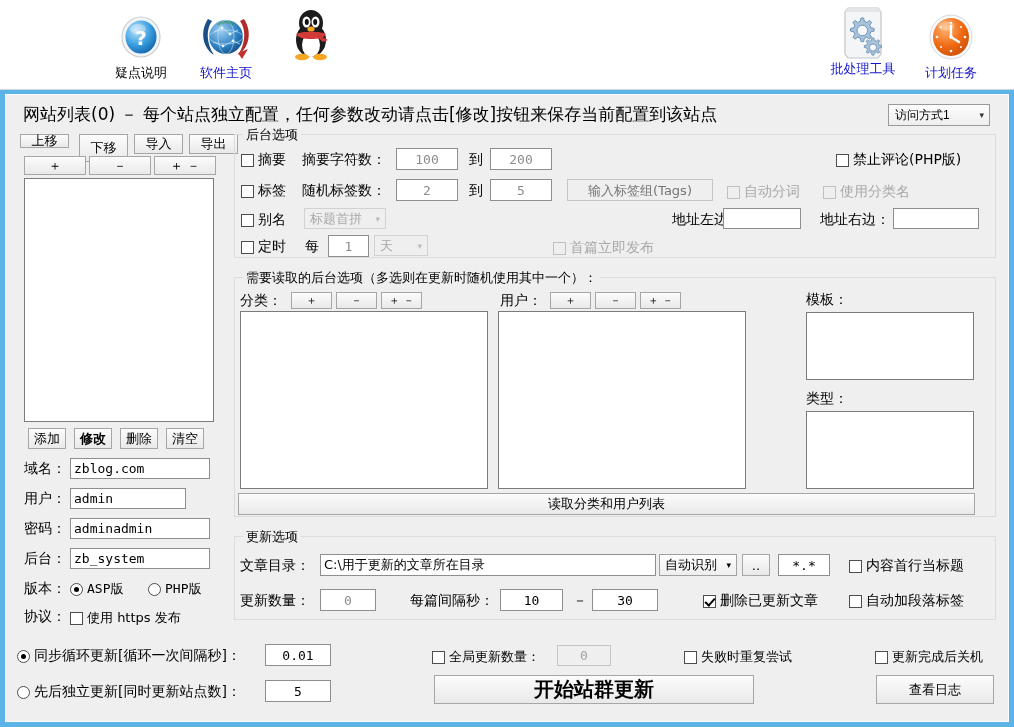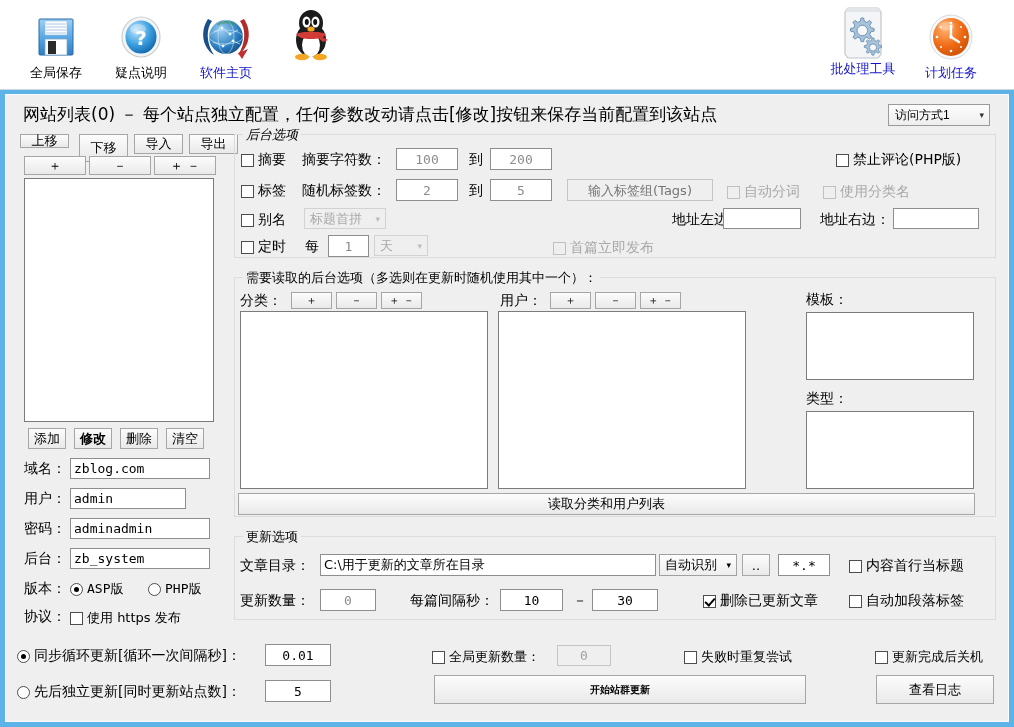--- a/index.html
+++ b/index.html
@@ -193,42 +193,20 @@
   .combo .arw { font-size: 9px; padding-right: 5px; }
   .combo.dis { background:#efefef; border-color:#d2d2d2; color:#a8a8a8; }
   .combo.dis .arw { color:#bdbdbd; }
   .mono { font-family: "DejaVu Sans Mono", "Liberation Mono", monospace; }
 </style>
 </head>
 <body>
 
 <div class="toolbar">
 
-  <div class="tb-item" style="left:13px; top:8px;">
-    <div class="tb-icon">
-      <svg width="44" height="44" viewBox="0 0 44 44">
-        <defs>
-          <linearGradient id="flg" x1="0" y1="0" x2="0" y2="1">
-            <stop offset="0" stop-color="#9fd2f5"></stop>
-              <stop offset="0.5" stop-color="#5ba8e4"></stop>
-              <stop offset="1" stop-color="#2f7cc4"></stop>
-          </linearGradient>
-        </defs>
-        <rect x="5" y="4" width="34" height="36" rx="1" fill="url(#flg)" stroke="#2a6ba8" stroke-width="1"></rect>
-        <rect x="11" y="6" width="22" height="14" fill="#ffffff" stroke="#8fb7d8" stroke-width="0.6"></rect>
-        <line x1="12" y1="9" x2="32" y2="9" stroke="#aac8e0" stroke-width="1"></line>
-        <line x1="12" y1="12" x2="32" y2="12" stroke="#aac8e0" stroke-width="1"></line>
-        <line x1="12" y1="15" x2="32" y2="15" stroke="#aac8e0" stroke-width="1"></line>
-        <line x1="12" y1="18" x2="32" y2="18" stroke="#aac8e0" stroke-width="1"></line>
-        <rect x="11" y="24" width="22" height="16" fill="#ffffff" stroke="#7da9cd" stroke-width="0.8"></rect>
-        <rect x="14" y="26" width="8" height="13" fill="#2b2b2b"></rect>
-      </svg>
-    </div>
-    <div class="tb-label">全局保存</div>
-  </div>
 
   <div class="tb-item" style="left:98px; top:8px;">
     <div class="tb-icon">
       <svg width="46" height="46" viewBox="0 0 46 46">
         <defs>
           <radialGradient id="qg" cx="0.35" cy="0.3" r="0.8">
             <stop offset="0" stop-color="#bfe3fb"></stop>
               <stop offset="0.55" stop-color="#3a9fe0"></stop>
               <stop offset="1" stop-color="#0f5fa6"></stop>
           </radialGradient>
@@ -414,21 +392,21 @@
     <span class="lbl mono" style="font-size:13px;">PHP版</span>
   </div>
 
   <div style="position:absolute;left:24px;top:608px;" class="lbl">协议：</div>
   <div class="cbrow" style="position:absolute;left:70px;top:609px;">
     <span class="cb"></span>
     <span class="lbl sm">使用 https 发布</span>
   </div>
 </div>
 
-<div class="group" style="left:234px; top:134px; width:762px; height:124px;font-style:italic;">
+<div class="group" style="left:234px; top:134px; width:762px; height:124px;">
   <div class="gtitle">后台选项</div>
 </div>
 
 <div class="cbrow" style="position:absolute;left:241px;top:151px;">
   <span class="cb"></span>
   <span class="lbl">摘要</span>
 </div>
 <div class="lbl" style="position:absolute;left:302px;top:151px;">摘要字符数：</div>
 <input class="tin center" style="position: absolute; left: 396px; top: 148px; width: 62px; height: 22px; color: rgb(140, 140, 140);" value="100">
 <div class="lbl" style="position:absolute;left:469px;top:151px;">到</div>
@@ -577,18 +555,18 @@
 <div class="cbrow" style="position:absolute;left:684px;top:648px;">
   <span class="cb"></span>
   <span class="lbl sm">失败时重复尝试</span>
 </div>
 
 <div class="cbrow" style="position:absolute;left:875px;top:648px;">
   <span class="cb"></span>
   <span class="lbl sm">更新完成后关机</span>
 </div>
 
-<div class="btn" style="position:absolute;left:434px;top:675px;width:372px;height:29px;font-size:10px;font-weight:bold;text-align:right;">
+<div class="btn" style="position:absolute;left:434px;top:675px;width:320px;height:29px;font-size:20px;font-weight:bold;text-align:right;">
     <span>开始站群更新</span>
   </div>
 <div class="btn" style="position:absolute;left:876px;top:675px;width:118px;height:29px;font-size:13px;">
     <span>查看日志</span>
   </div>
 
 </body></html>

